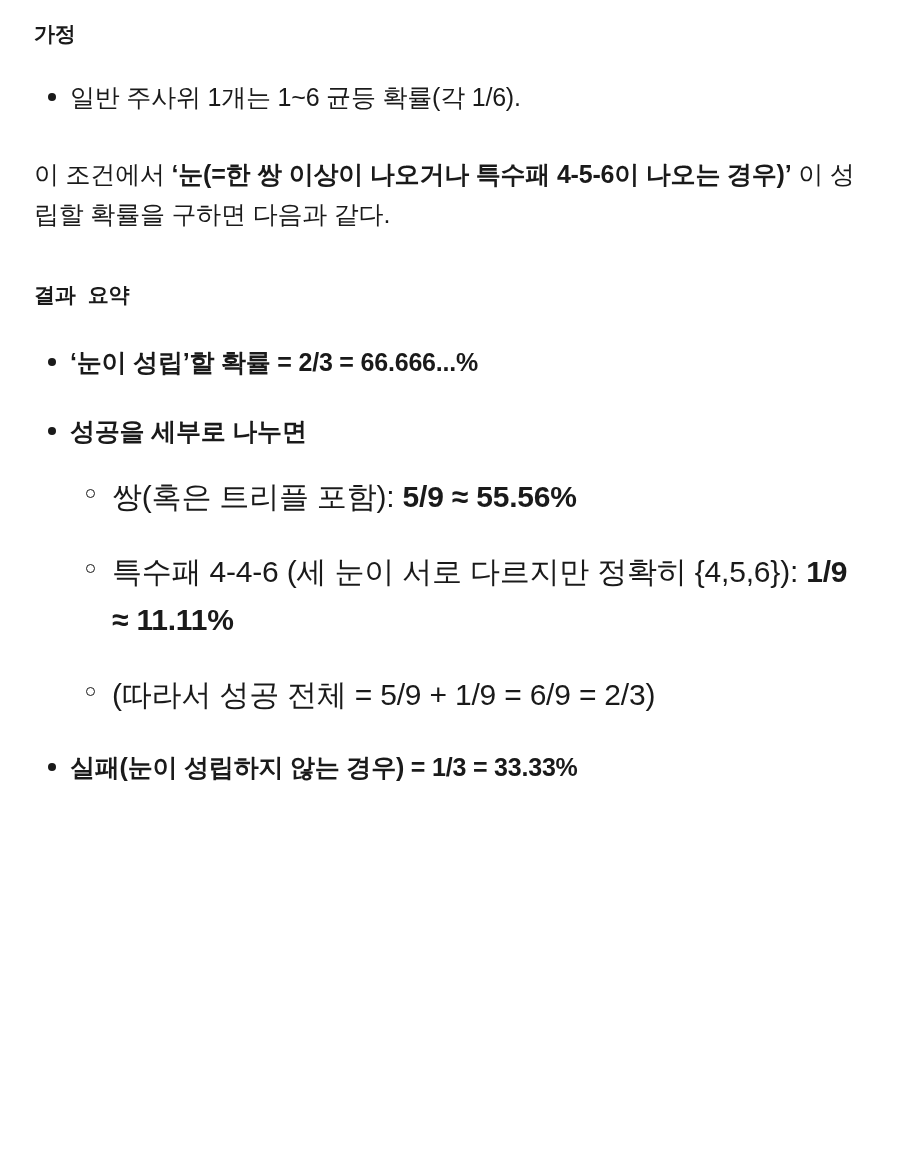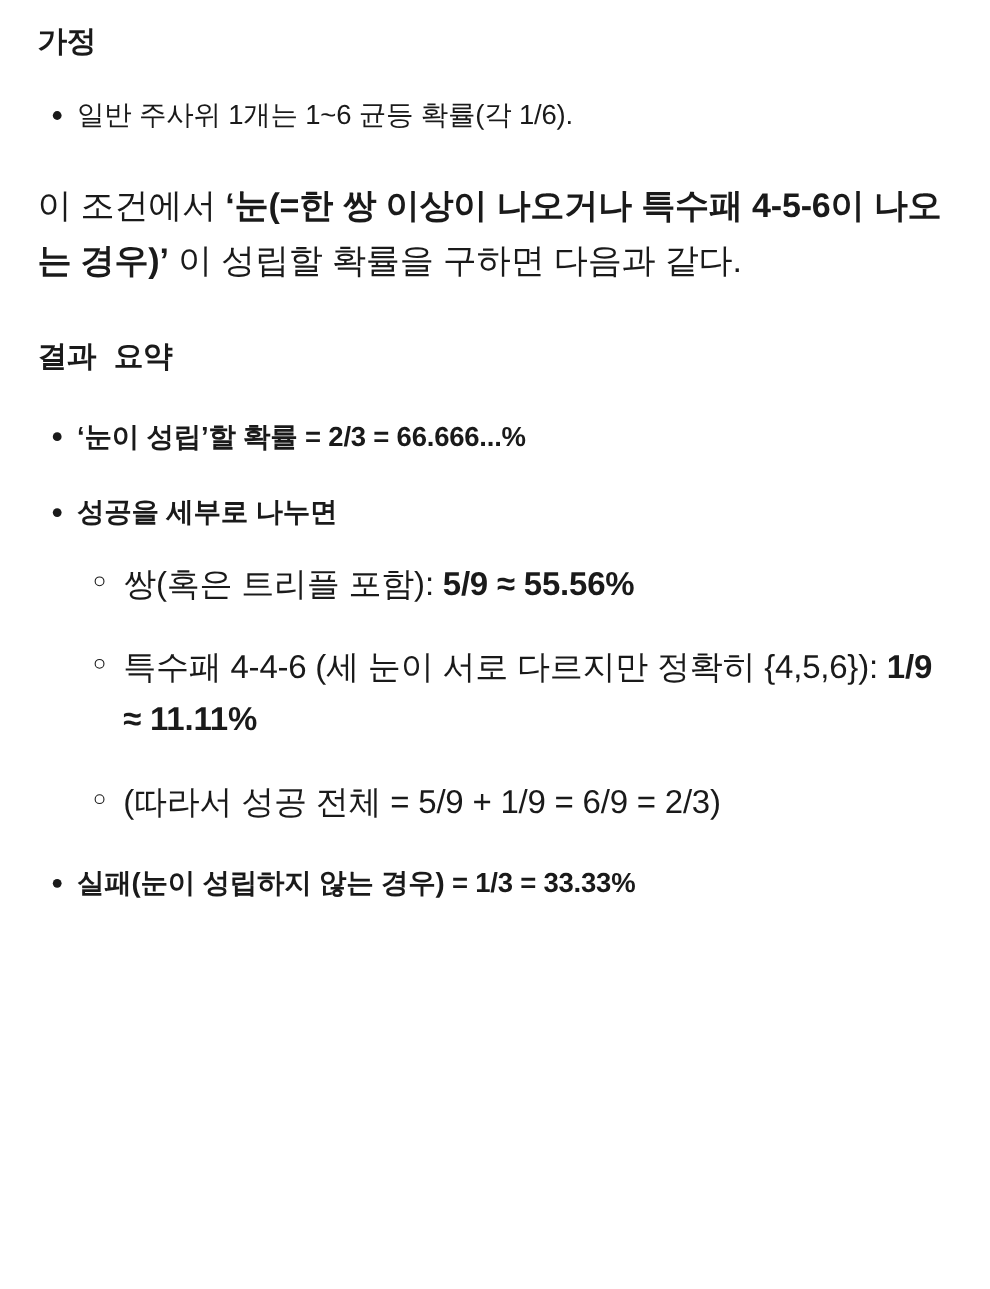--- a/index.html
+++ b/index.html
@@ -13,21 +13,21 @@
     font-family: "Liberation Sans", "DejaVu Sans", sans-serif;
     color: #1a1a1a;
     -webkit-font-smoothing: antialiased;
   }
   .page {
     width: 900px;
     box-sizing: border-box;
     padding: 14px 34px 30px 34px;
   }
   h2.section-title {
-    font-size: 27px;
+    font-size: 21px;
     font-weight: 700;
     line-height: 1.3;
     margin: 6px 0 30px 0;
     letter-spacing: -0.3px;
   }
   h2.section-title.second {
     margin-top: 48px;
     margin-bottom: 32px;
     font-family: Liberation Mono, monospace;
   }
@@ -76,21 +76,21 @@
     left: 16px;
     top: 16px;
     width: 9px;
     height: 9px;
     border-radius: 50%;
     border: 1.6px solid #1a1a1a;
     background: transparent;
     box-sizing: border-box;
   }
   p.para {
-    font-size: 31px;
+    font-size: 25px;
     line-height: 1.62;
     margin: 36px 0 0 0;
     letter-spacing: -0.2px;
   }
   b, .b { font-weight: 700; }
 </style>
 </head>
 <body>
 
 <div class="page">

